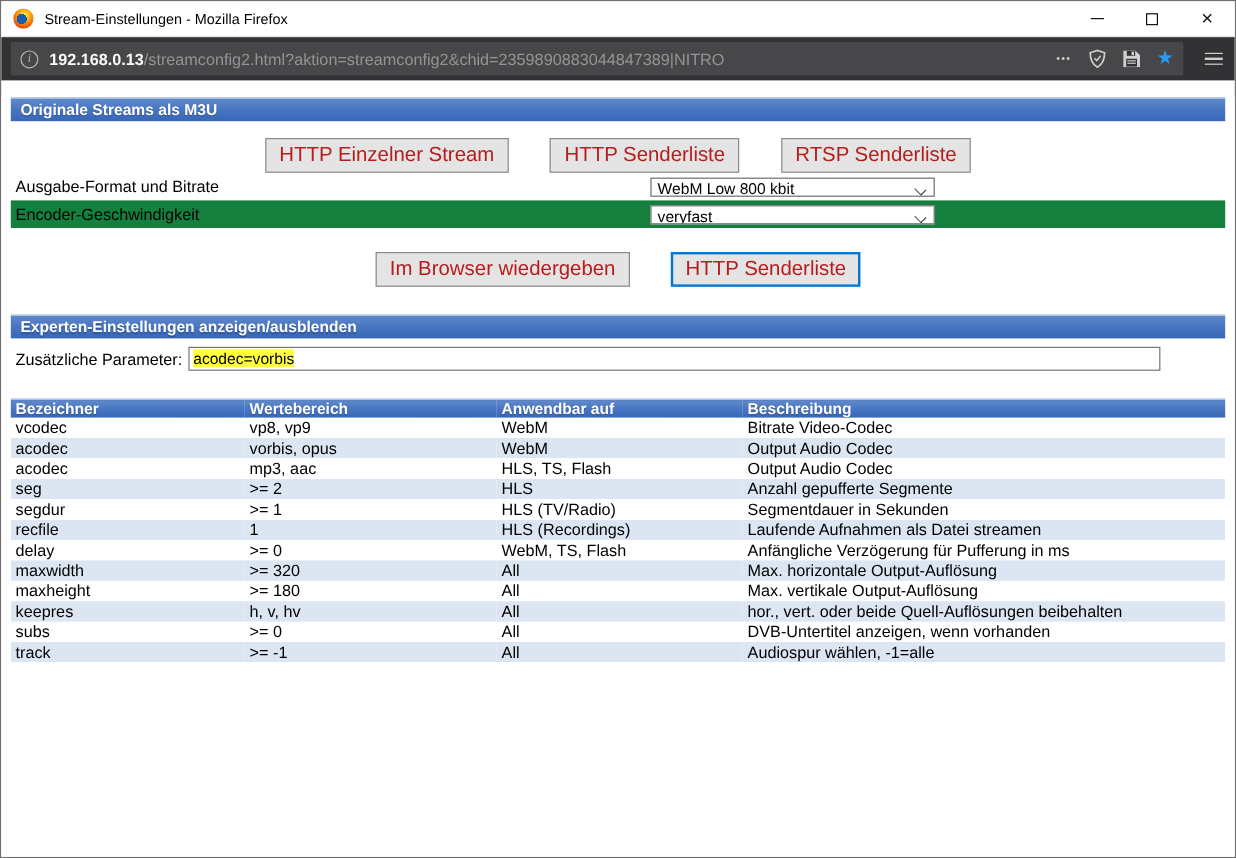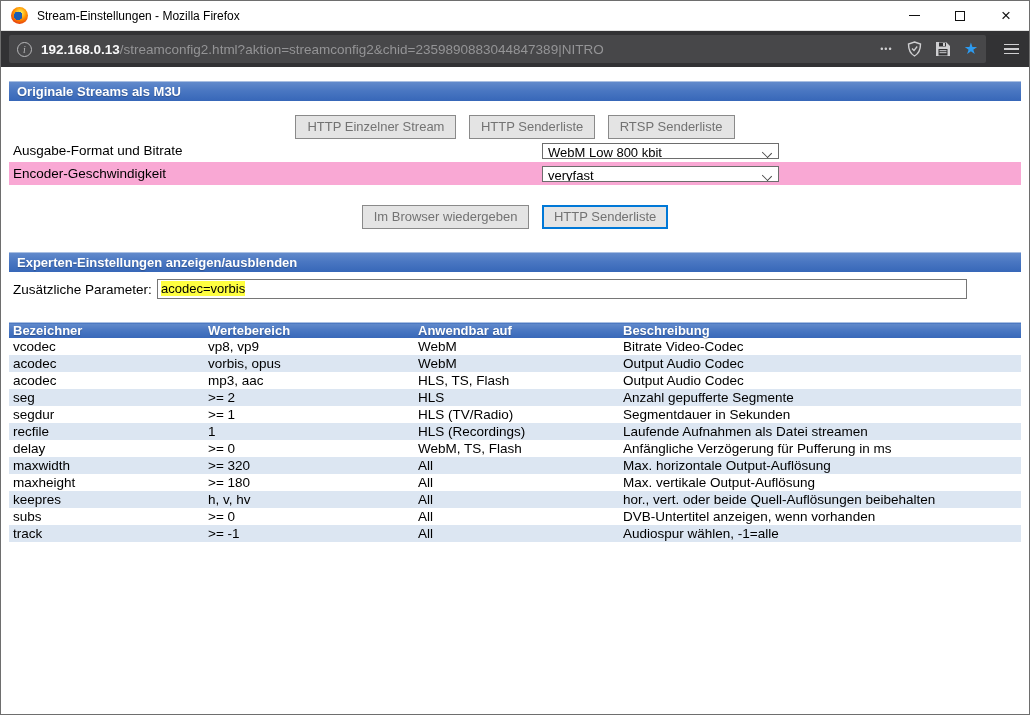--- a/index.html
+++ b/index.html
@@ -75,30 +75,30 @@
     border-top: 1px solid #a9bfe2;
     background: linear-gradient(to bottom, #628acb 0%, #4a77c2 45%, #3767b8 100%);
     text-shadow: 0 1px 1px rgba(0,0,0,0.25);
   }
   .btn-row { text-align: center; }
   .btn-row.first { margin-top: 14px; }
   .btn-row.second { margin-top: 20px; }
   .btn {
     display: inline-block;
     font-family: "Liberation Sans", sans-serif;
-    font-size: 13px; color: #737373;
+    font-size: 17px; color: #b91c1c;
     background: #e4e4e4;
     border: 1px solid #8a8a8a;
     padding: 3px 11px 4px 11px;
-    margin: 0 4px;
+    margin: 0 15px;
   }
   .btn.focused { border: 2px solid #0078d7; padding: 2px 10px 3px 10px; }
 
   .form-row { display: flex; align-items: center; height: 23px; font-size: 13.5px; }
-  .form-row.alt { background: #f9a8d4; }
+  .form-row.alt { background: #15803d; }
   .form-row .label { flex: 0 0 533px; padding-left: 4px; }
   .selectbox {
     position: relative; width: 237px; height: 16px;
     background: #fff; border: 1px solid #6d6d6d;
     font-size: 13px; line-height: 18px; padding: 0 20px 0 5px;
     white-space: nowrap; overflow: hidden;
   }
   .chevron {
     position: absolute; right: 7px; top: 5px;
     width: 8px; height: 8px;

